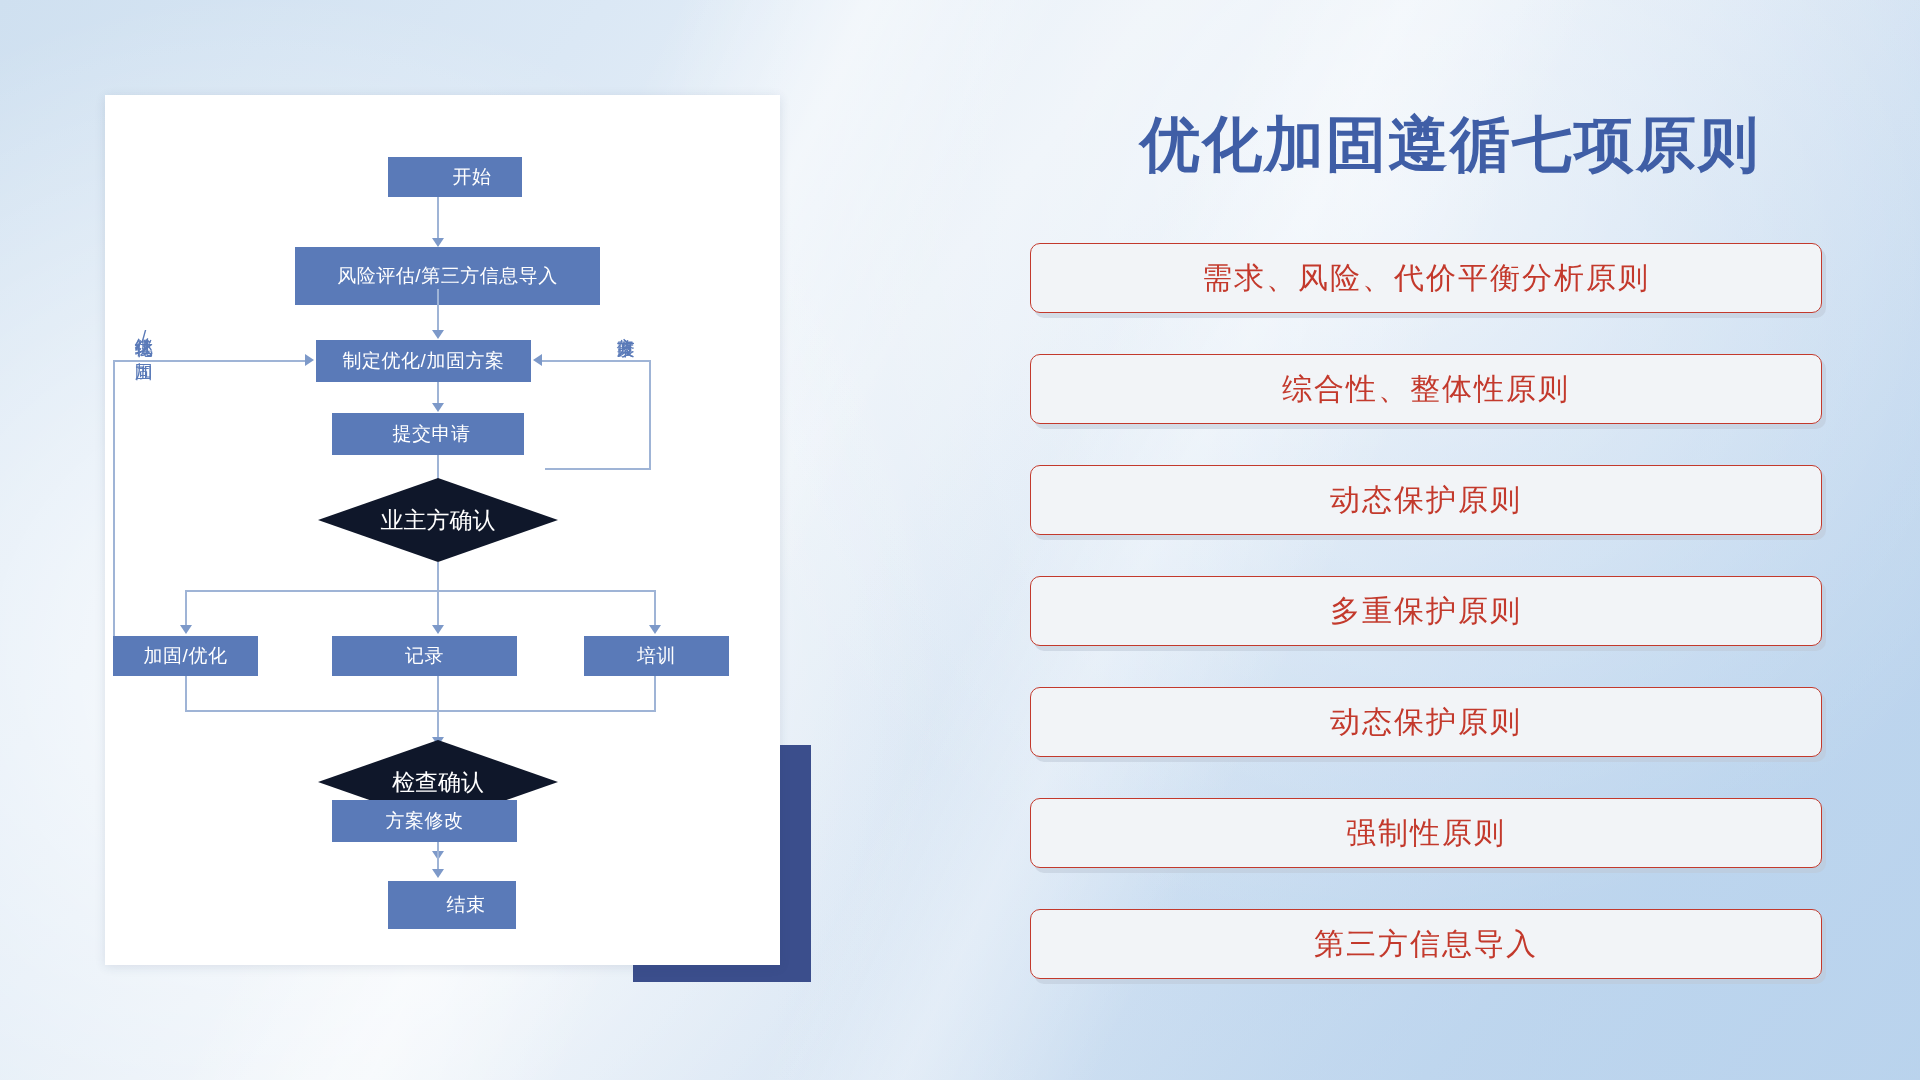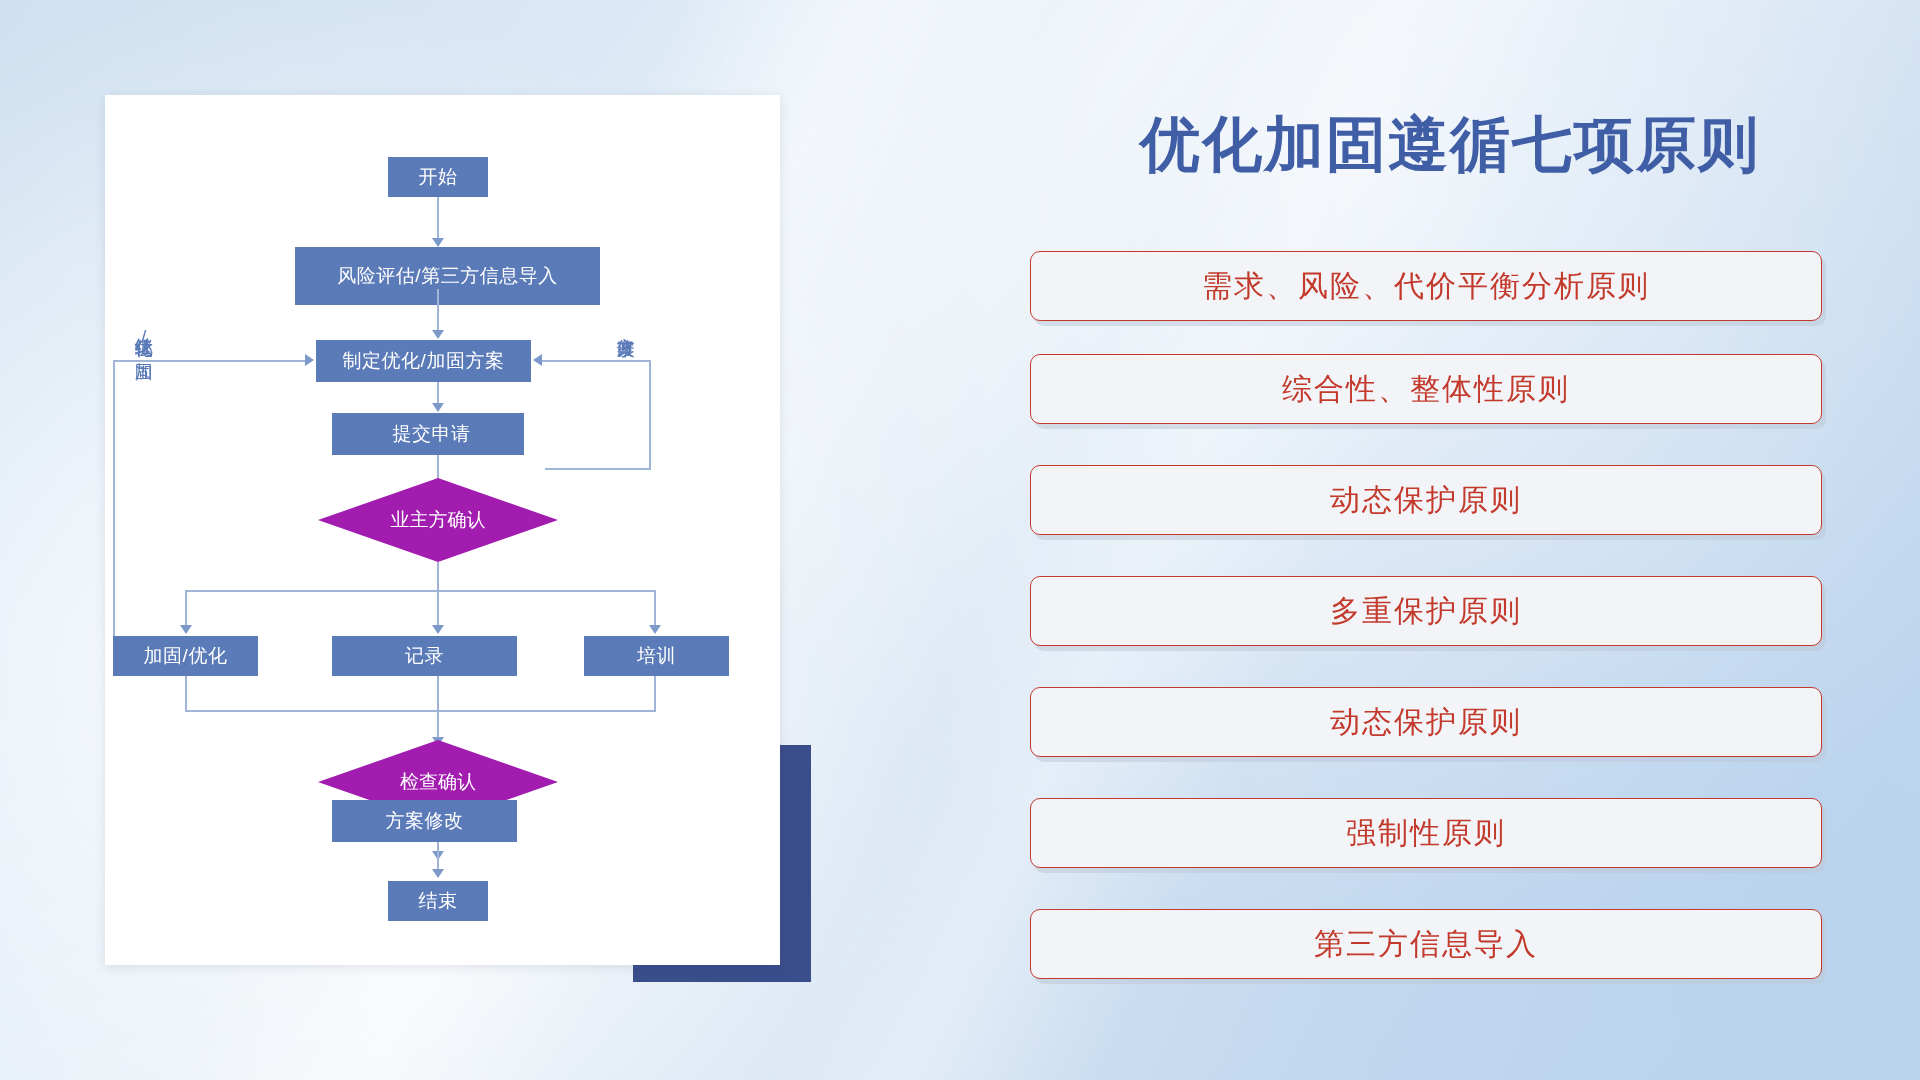--- a/index.html
+++ b/index.html
@@ -61,23 +61,23 @@
     line-height: 1.2;
     display: flex;
     align-items: center;
     justify-content: center;
     text-align: center;
     white-space: nowrap;
     letter-spacing: 0.5px;
   }
   .diamond {
     position: absolute;
-    background: #a21caf;
+    background: #0f172a;
     color: #fff;
-    font-size: 19px;
+    font-size: 23px;
     display: flex;
     align-items: center;
     justify-content: center;
     text-align: center;
     clip-path: polygon(50% 0%, 100% 50%, 50% 100%, 0% 50%);
     white-space: nowrap;
   }
   .vline {
     position: absolute;
     width: 2px;
@@ -152,21 +152,21 @@
 </head>
 <body>
 
 <div id="slide">
 
   <div class="shadow-block"></div>
 
   <div class="flow-card">
     <div class="flow-inner">
 
-      <div class="node" style="left:283px; top:62px; width:100px; height:40px;">开始</div>
+      <div class="node" style="left:283px; top:62px; width:100px; height:40px;padding-left:34px;">开始</div>
       <div class="vline" style="left:332px; top:102px; height:44px;"></div>
       <div class="arrow-down" style="left:327px; top:143px;"></div>
 
       <div class="node" style="left:190px; top:152px; width:305px; height:58px;">风险评估/第三方信息导入</div>
       <div class="vline" style="left:332px; top:194px; height:44px;"></div>
       <div class="arrow-down" style="left:327px; top:235px;"></div>
 
       <div class="node" style="left:211px; top:245px; width:215px; height:42px;">制定优化/加固方案</div>
 
       <div class="hline" style="left:8px; top:265px; width:195px;"></div>
@@ -211,28 +211,28 @@
       <div class="arrow-down" style="left:327px; top:642px;"></div>
 
       <div class="diamond" style="left:213px; top:493px; width:240px; height:84px; top:493px; display:flex; transform:translateY(152px);">检查确认</div>
 
       <div class="vline" style="left:332px; top:729px; height:30px;"></div>
       <div class="arrow-down" style="left:327px; top:756px;"></div>
       <div class="node" style="left:227px; top:705px; width:185px; height:42px;">方案修改</div>
 
       <div class="vline" style="left:332px; top:747px; height:30px;"></div>
       <div class="arrow-down" style="left:327px; top:774px;"></div>
-      <div class="node" style="left:283px; top:786px; width:100px; height:40px;">结束</div>
+      <div class="node" style="left:283px; top:786px; width:100px; height:48px;padding-left:28px;">结束</div>
 
     </div>
   </div>
 
   <div class="right-title">优化加固遵循七项原则</div>
 
-  <div class="principle" style="top:243px;margin-top:8px;">需求、风险、代价平衡分析原则</div>
+  <div class="principle" style="top:243px;">需求、风险、代价平衡分析原则</div>
   <div class="principle" style="top:354px;">综合性、整体性原则</div>
   <div class="principle" style="top:465px;">动态保护原则</div>
   <div class="principle" style="top:576px;">多重保护原则</div>
   <div class="principle" style="top:687px;">动态保护原则</div>
   <div class="principle" style="top:798px;">强制性原则</div>
   <div class="principle" style="top:909px;">第三方信息导入</div>
 
 </div>
 
 </body></html>

